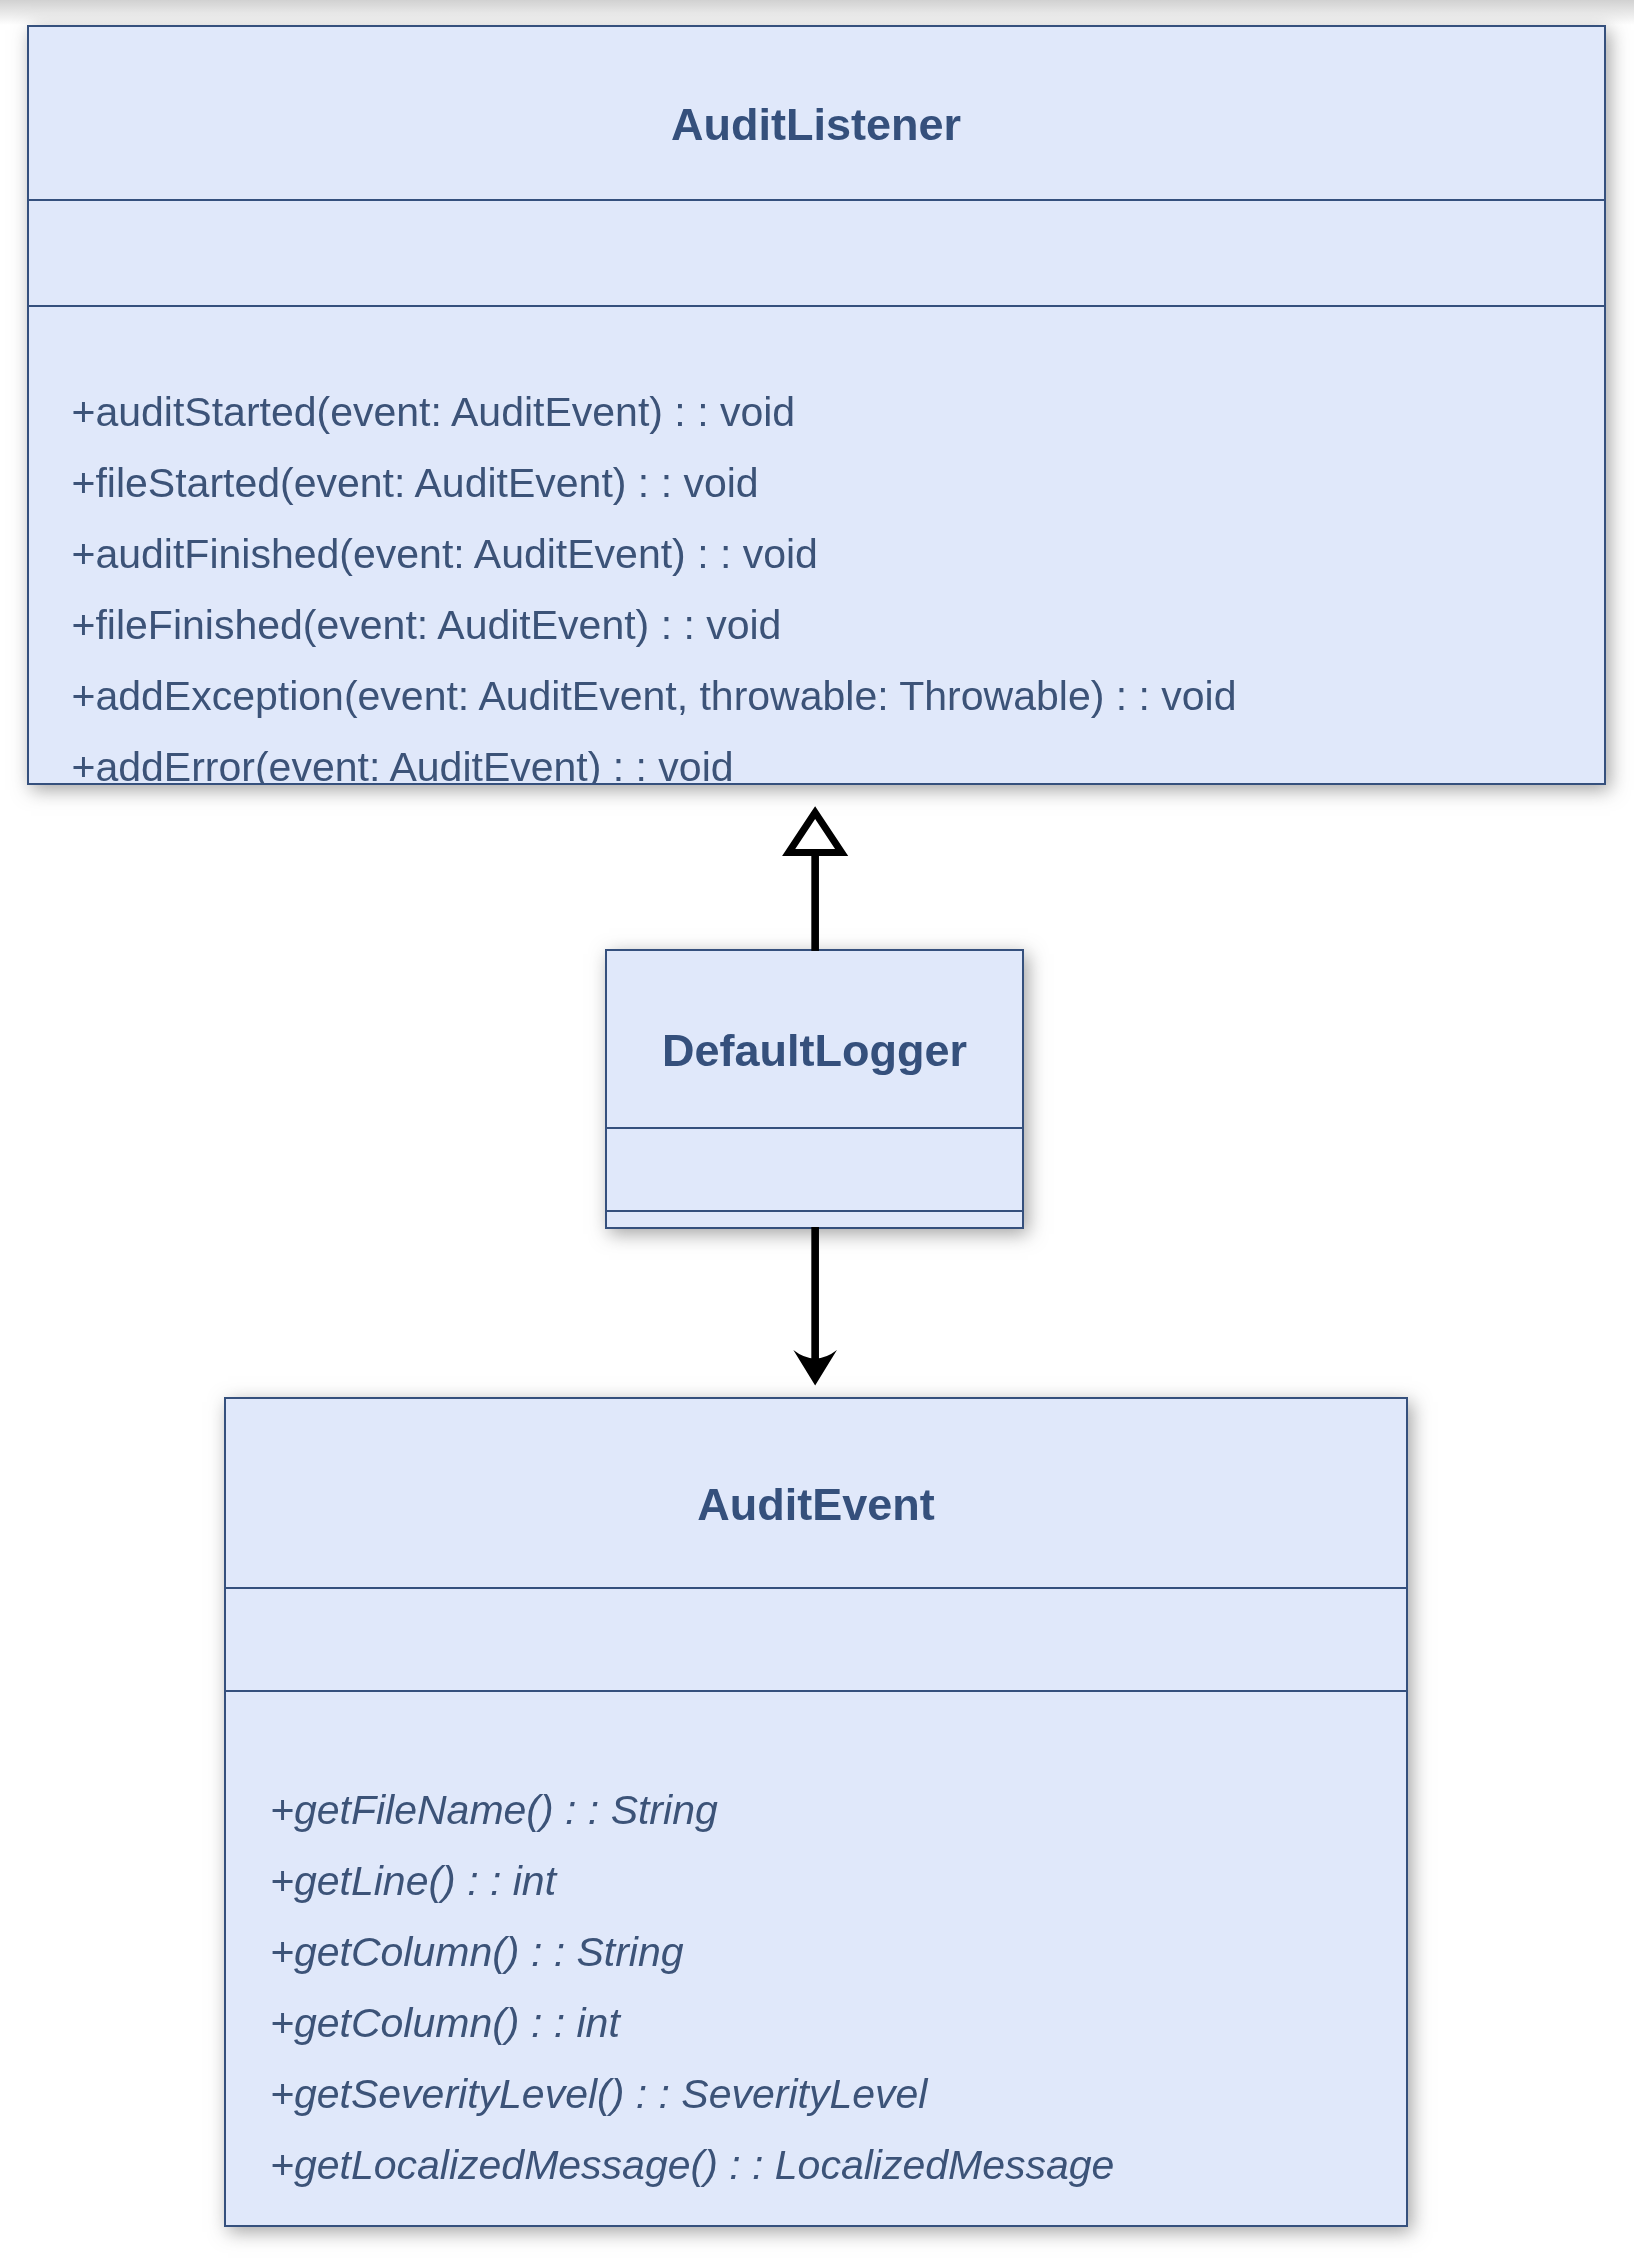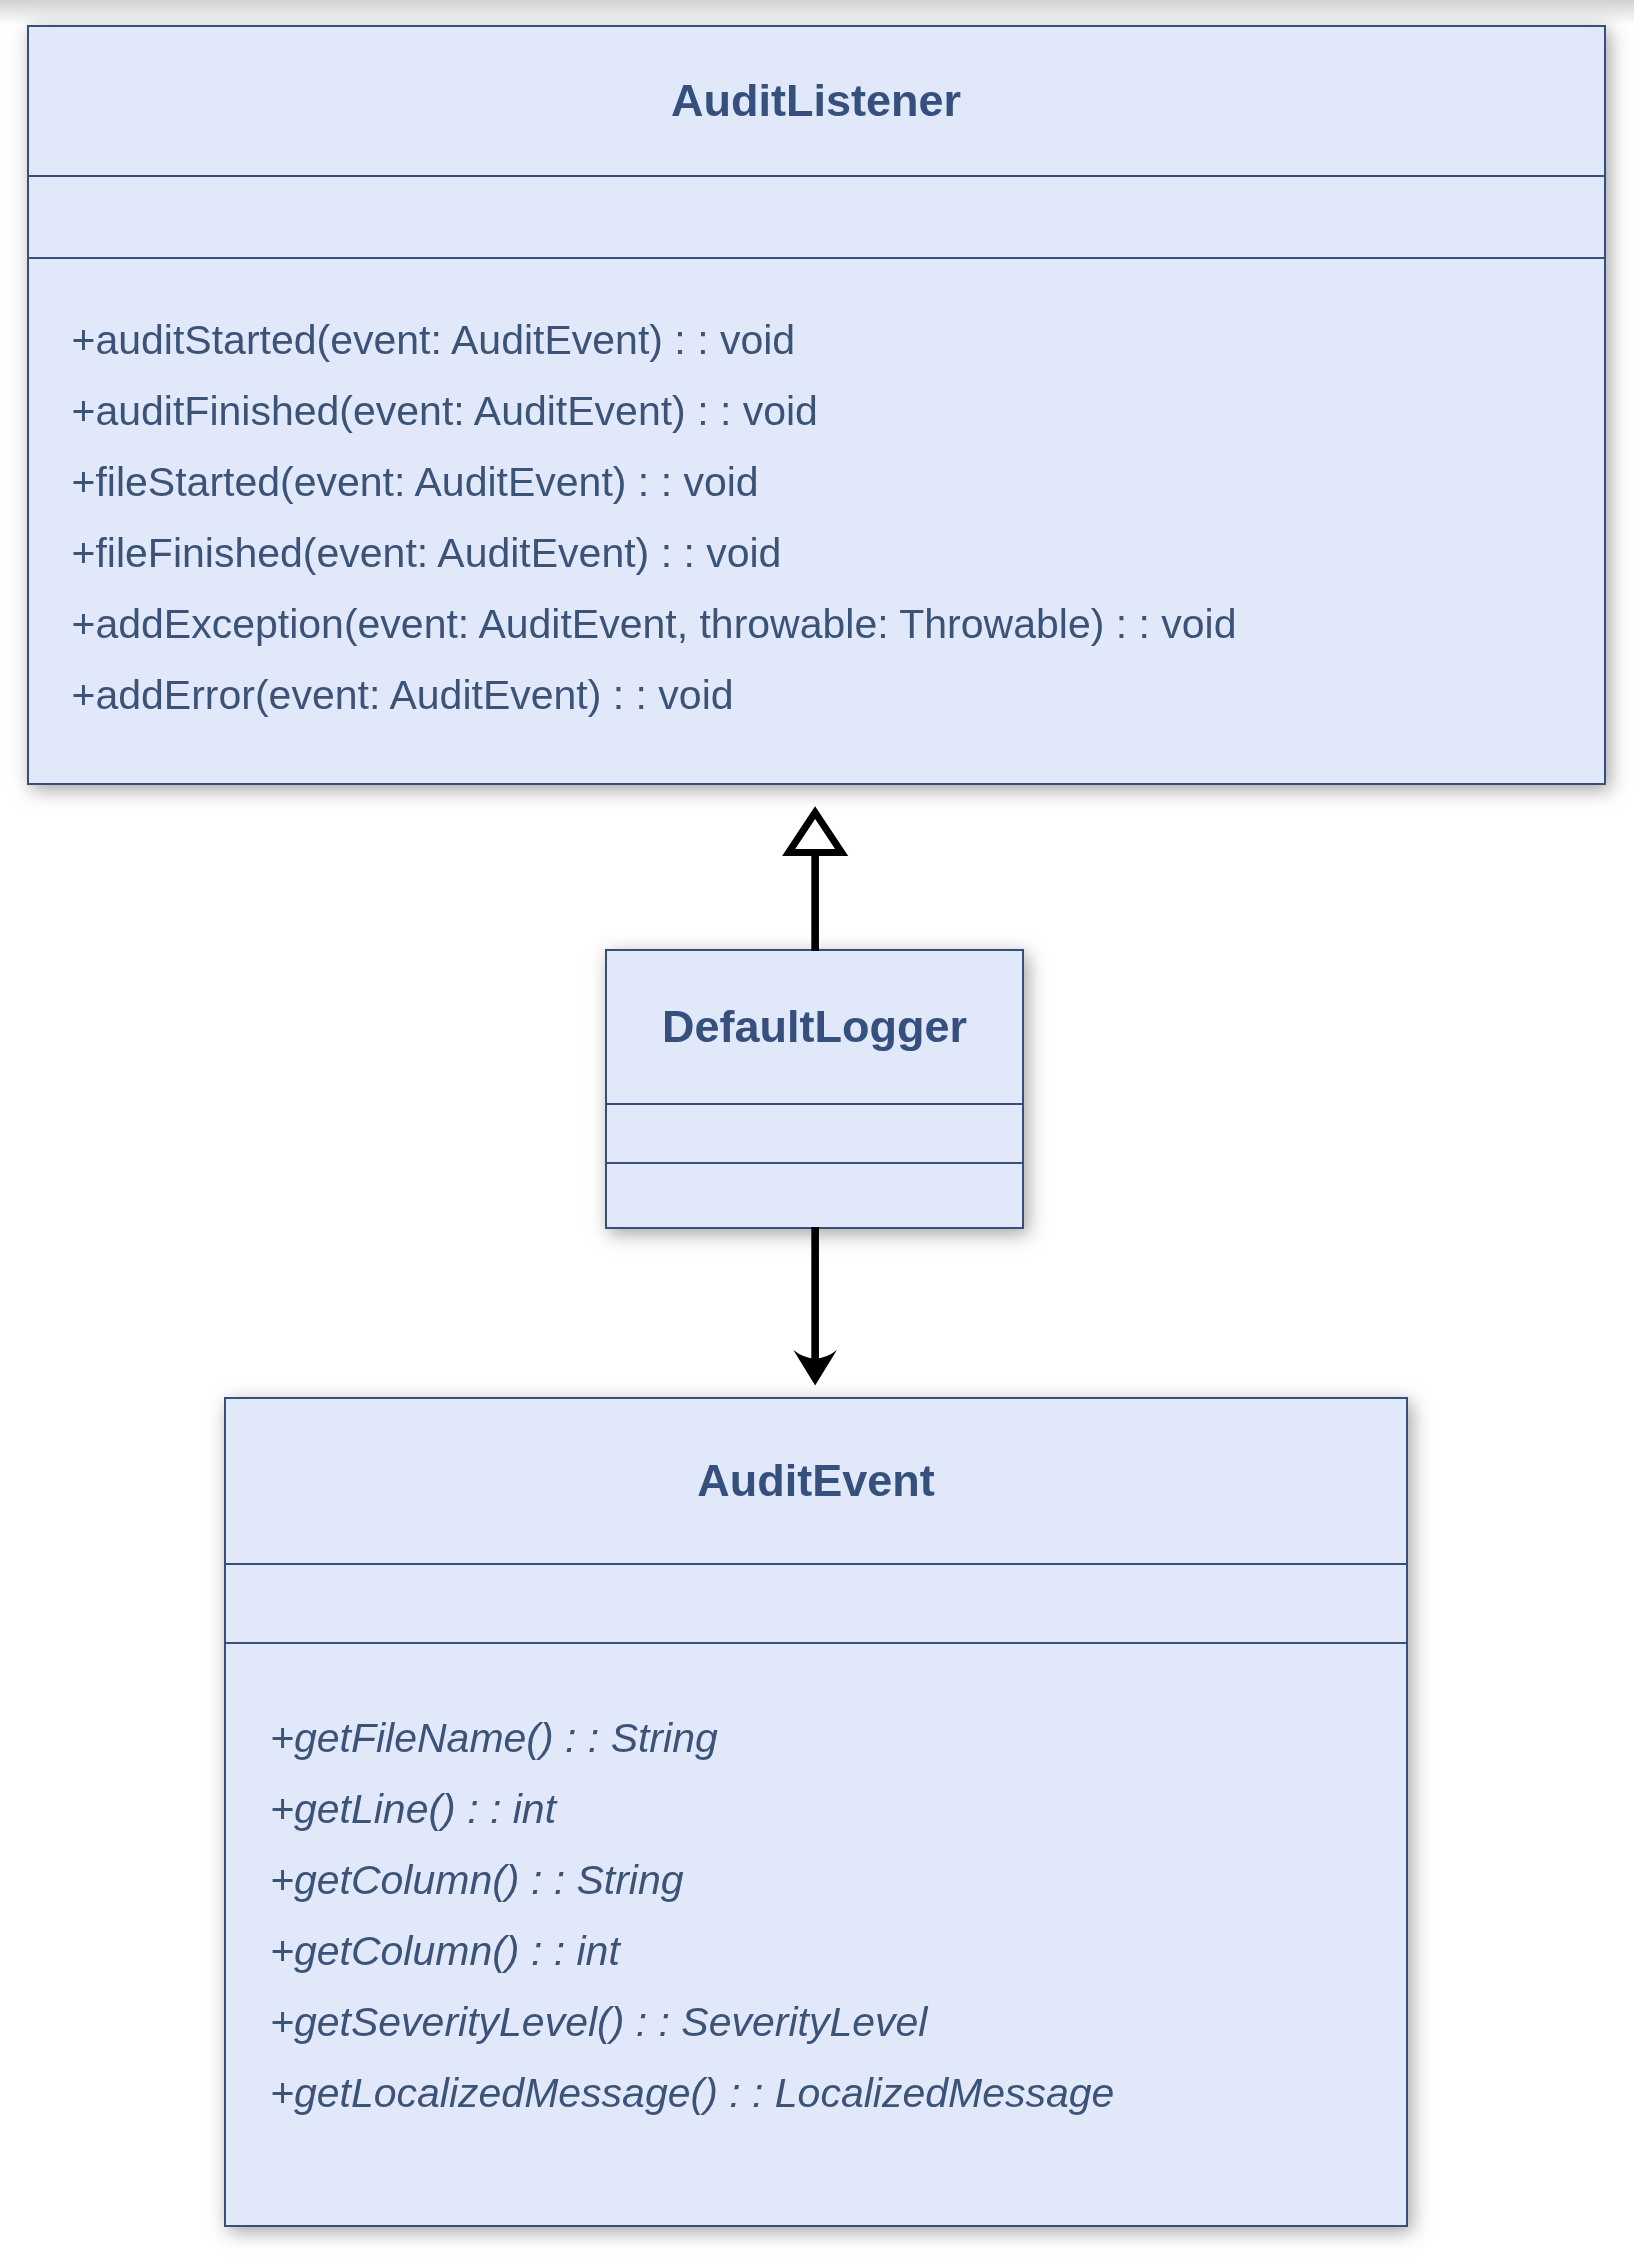--- a/index.html
+++ b/index.html
@@ -24,21 +24,21 @@
   .class-box {
     position: absolute;
     box-sizing: border-box;
     background: var(--box-fill, #e0e8fa);
     border: 2.9px solid var(--box-border, #35507d);
     box-shadow: 3.5px 4.7px 17.7px rgba(90, 90, 90, 0.55);
     display: flex;
     flex-direction: column;
   }
 
-  .compartment { box-sizing: border-box; }
+  .compartment { box-sizing: border-box; margin-top: 24px; }
 
   .title-compartment {
     display: flex;
     align-items: center;
     justify-content: center;
     font-weight: bold;
     font-size: 45px;
     color: var(--title-text, #35507c);
     border-bottom: 2.4px solid var(--box-border, #35507d);
     flex: 0 0 auto;
@@ -95,22 +95,22 @@
 </head>
 <body>
 
 <div class="top-fade"></div>
 
 <section class="class-box" id="box-auditlistener">
   <div class="compartment title-compartment">AuditListener</div>
   <div class="compartment attrs-compartment"></div>
   <div class="compartment methods-compartment">
       <div class="method-row">+auditStarted(event: AuditEvent) : : void</div>
+      <div class="method-row">+fileStarted(event: AuditEvent) : : void</div>
       <div class="method-row">+auditFinished(event: AuditEvent) : : void</div>
-      <div class="method-row">+fileStarted(event: AuditEvent) : : void</div>
       <div class="method-row">+fileFinished(event: AuditEvent) : : void</div>
       <div class="method-row">+addException(event: AuditEvent, throwable: Throwable) : : void</div>
       <div class="method-row">+addError(event: AuditEvent) : : void</div>
     </div>
 </section>
 
 <section class="class-box" id="box-defaultlogger">
   <div class="compartment title-compartment">DefaultLogger</div>
   <div class="compartment attrs-compartment"></div>
   <div class="compartment methods-compartment"></div>

